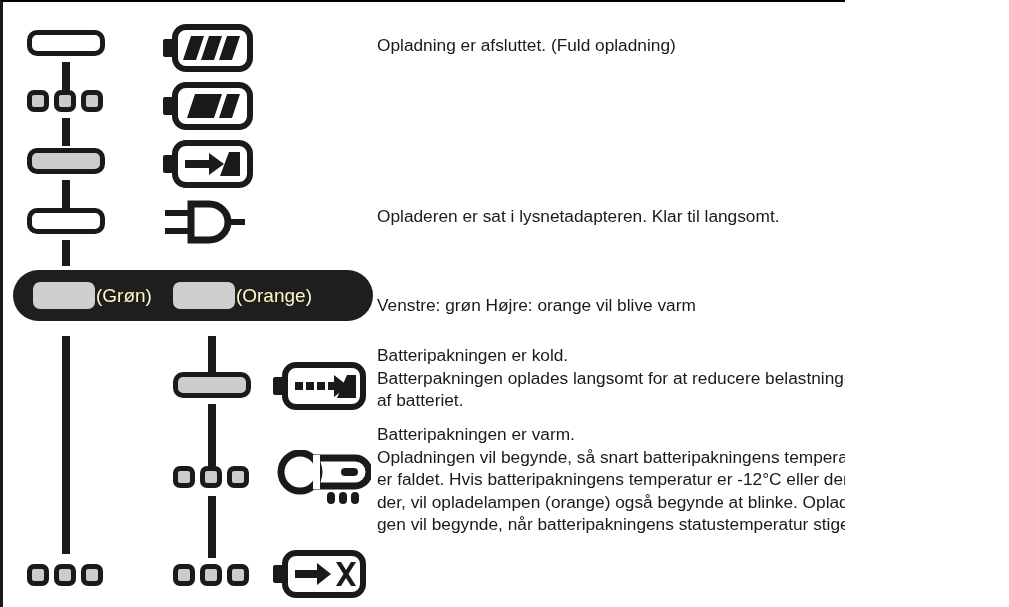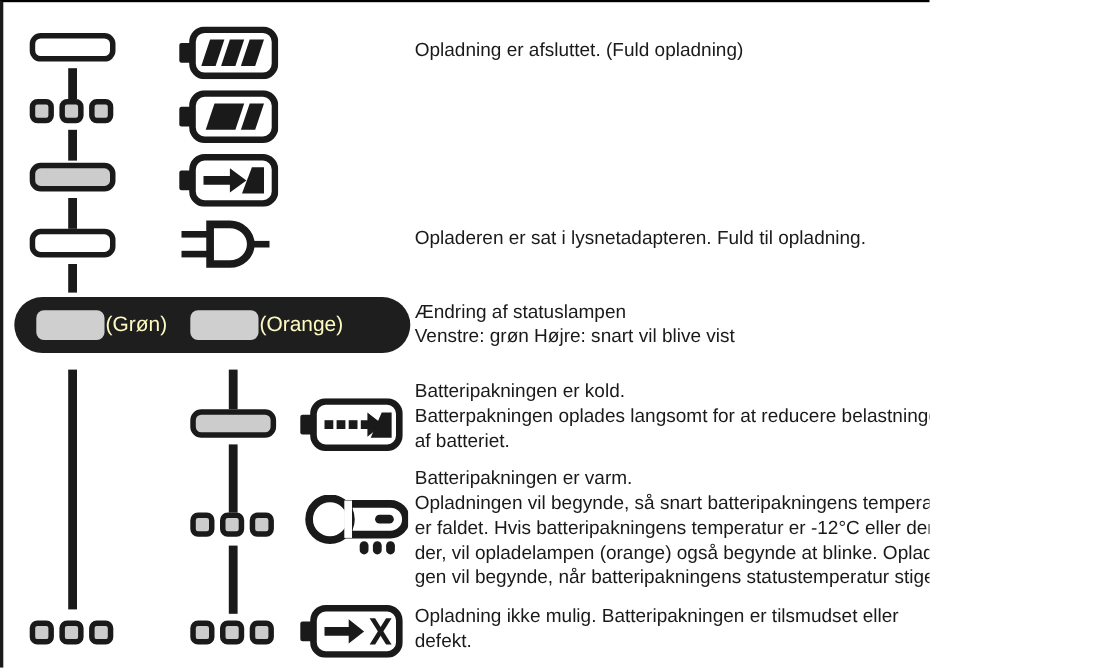--- a/index.html
+++ b/index.html
@@ -153,31 +153,30 @@
       <rect x="4" y="12" width="26" height="6" fill="#1a1a1a"></rect>
       <rect x="4" y="30" width="26" height="6" fill="#1a1a1a"></rect>
       <rect x="66" y="21" width="18" height="6" fill="#1a1a1a"></rect>
     </svg>
   </div>
 
   <div class="desc" style="left:374px; top:32px; width:610px;">Opladning er afsluttet. (Fuld opladning)</div>
 
 
 
-  <div class="desc" style="left:374px; top:203px; width:610px;">Opladeren er sat i lysnetadapteren. Fuld til opladning.</div>
+  <div class="desc" style="left:374px; top:203px; width:610px;">Opladeren er sat i lysnetadapteren. Klar til langsomt.</div>
 
   <div class="banner" style="left:10px; top:268px; width:360px; height:51px;">
     <div class="swatch" style="margin-left:20px;"></div>
     <div class="blabel">(Grøn)</div>
     <div class="swatch" style="margin-left:21px;"></div>
     <div class="blabel">(Orange)</div>
   </div>
 
-  <div class="desc" style="left:374px; top:270px; width:620px;">Ændring af statuslampen</div>
-  <div class="desc" style="left:374px; top:292px; width:620px;">Venstre: grøn Højre: snart vil blive vist</div>
+  <div class="desc" style="left:374px; top:292px; width:620px;">Venstre: grøn Højre: orange vil blive varm</div>
 
   <div class="abs">
     <div class="seg" style="left:59px; top:334px; height:218px;"></div>
     <div class="blink" style="left:24px; top:562px;">
       <i></i>
       <i></i>
       <i></i>
     </div>
   </div>
 
@@ -237,16 +236,14 @@
   <div class="desc" style="left:374px; top:342px; width:628px;">Batteripakningen er kold.
 Batterpakningen oplades langsomt for at reducere belastningen
 af batteriet.</div>
 
   <div class="desc" style="left:374px; top:421px; width:628px;">Batteripakningen er varm.
 Opladningen vil begynde, så snart batteripakningens temperatur
 er faldet. Hvis batteripakningens temperatur er -12°C eller derun-
 der, vil opladelampen (orange) også begynde at blinke. Opladnin-
 gen vil begynde, når batteripakningens statustemperatur stiger.</div>
 
-  <div class="desc" style="left:374px; top:546px; width:628px;">Opladning ikke mulig. Batteripakningen er tilsmudset eller
-defekt.</div>
 
 </div>
 
 </body></html>

